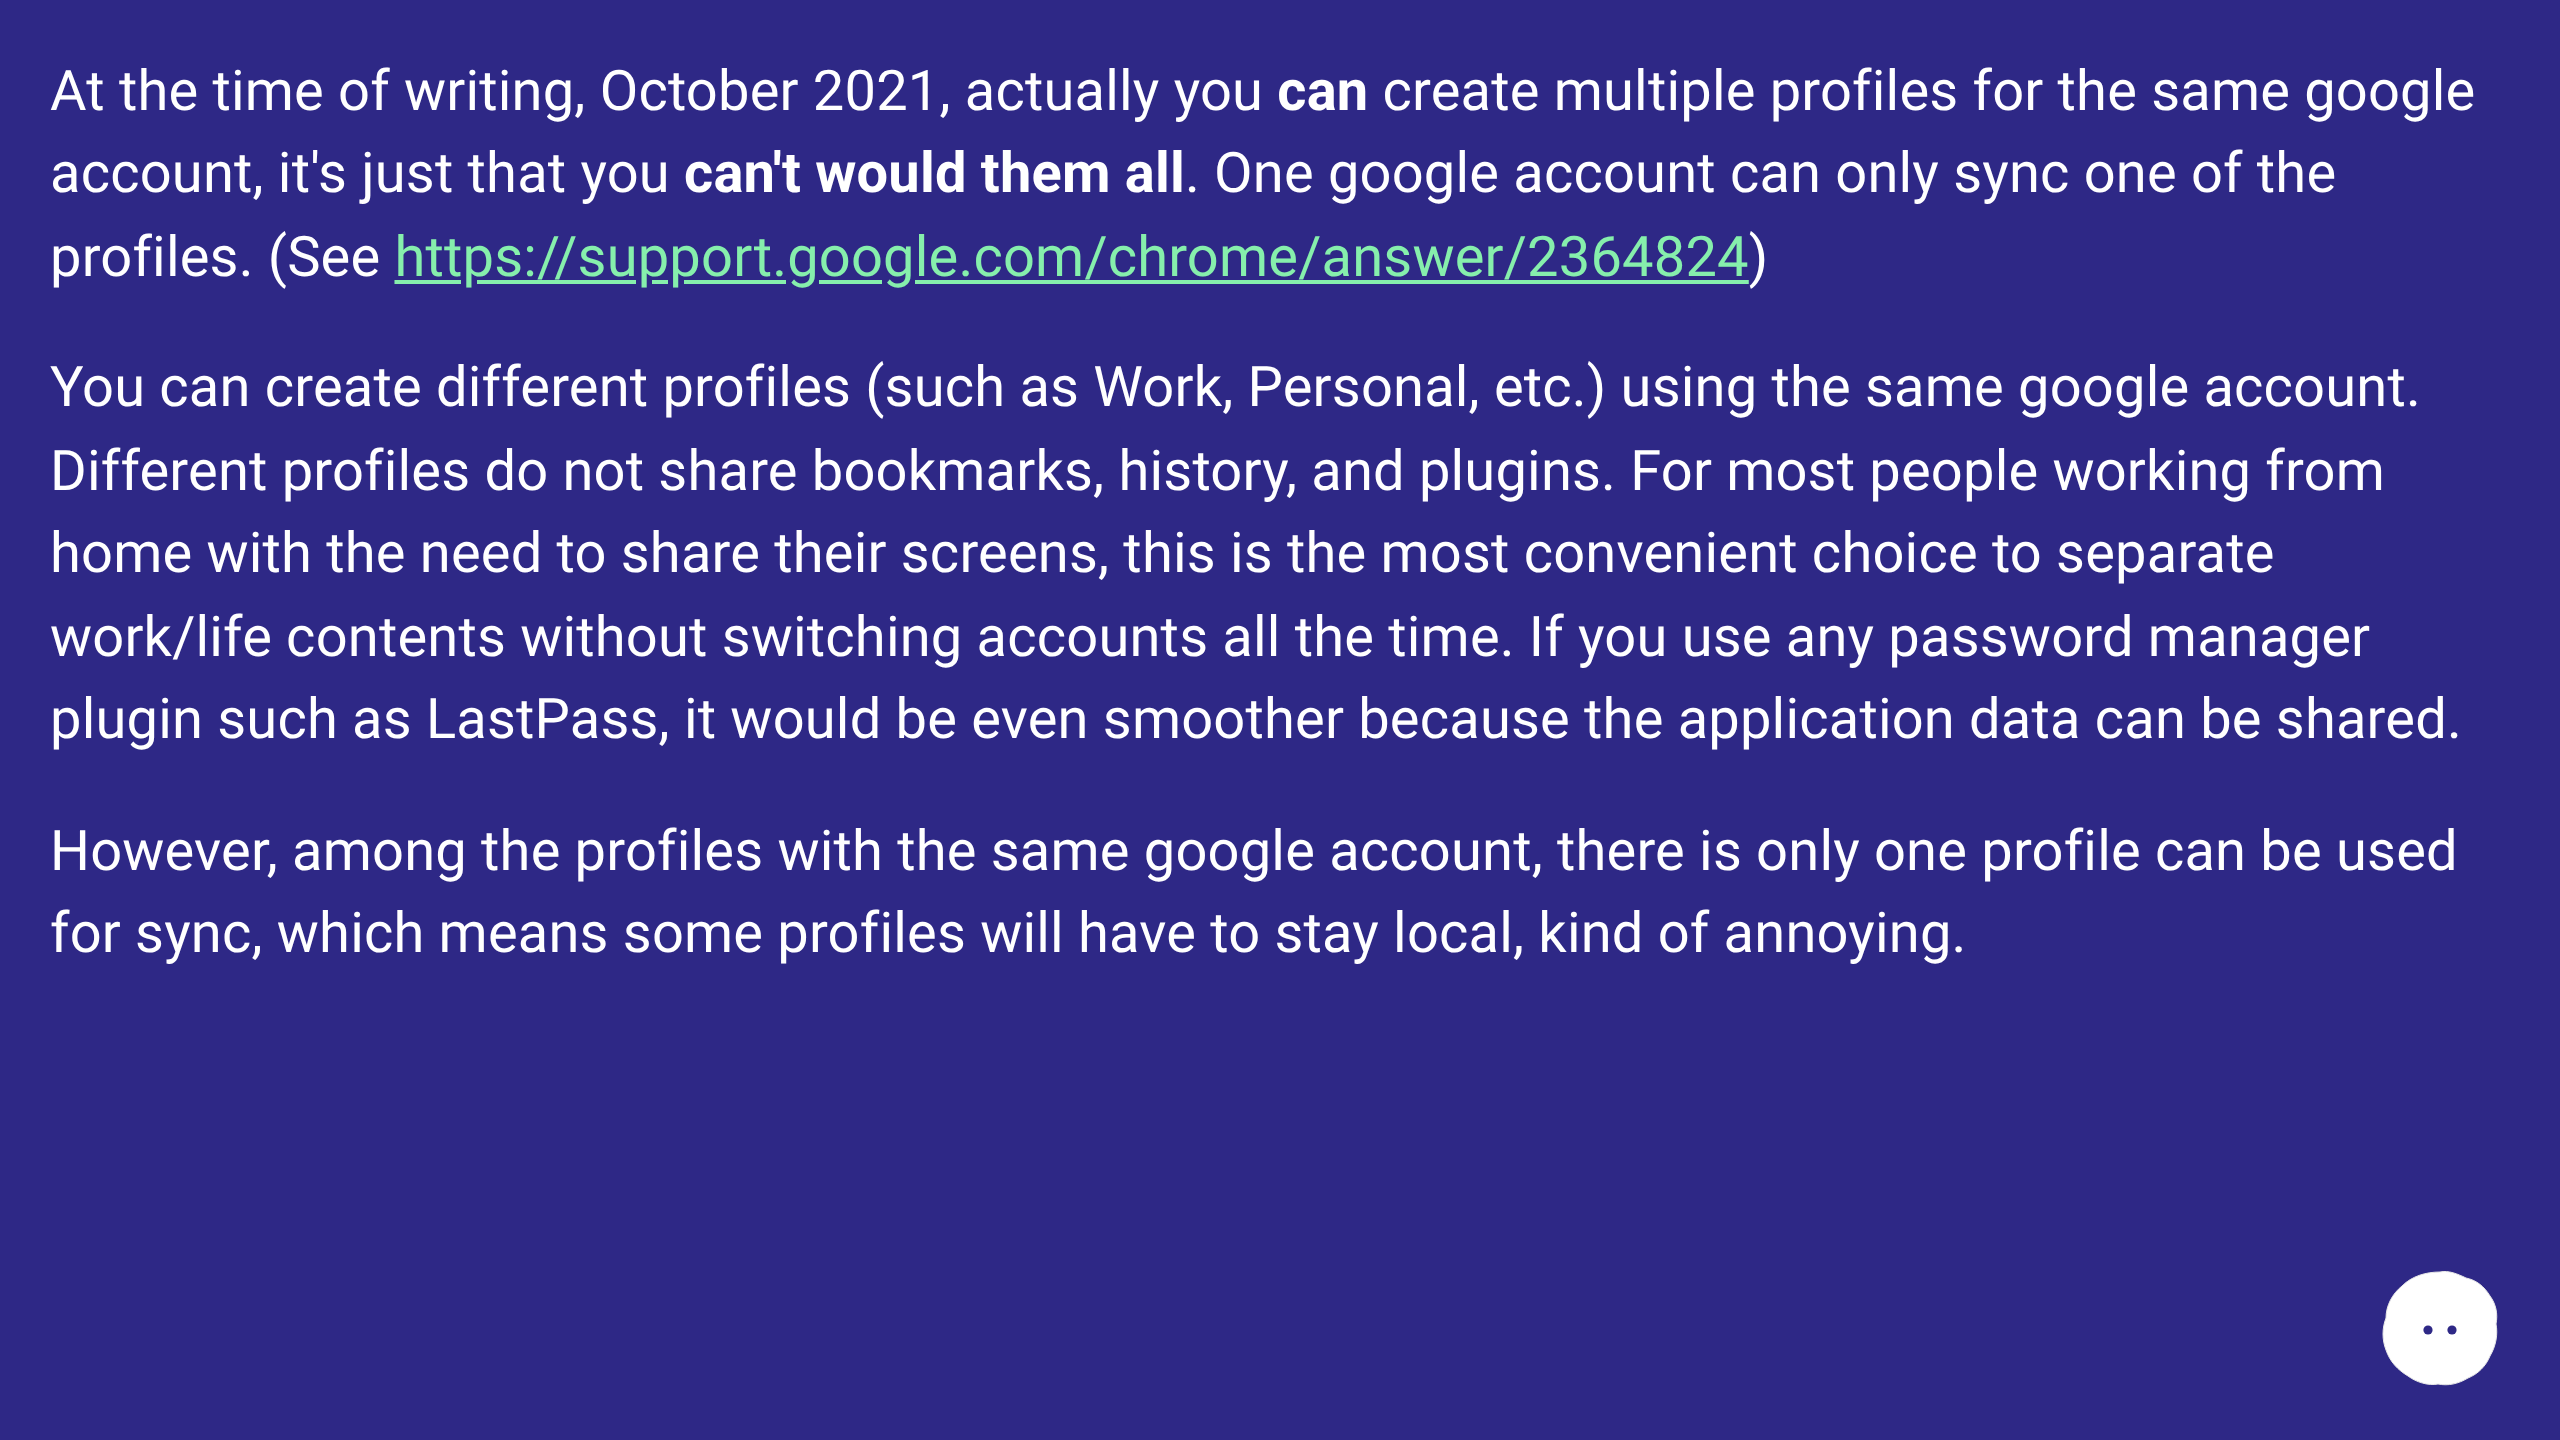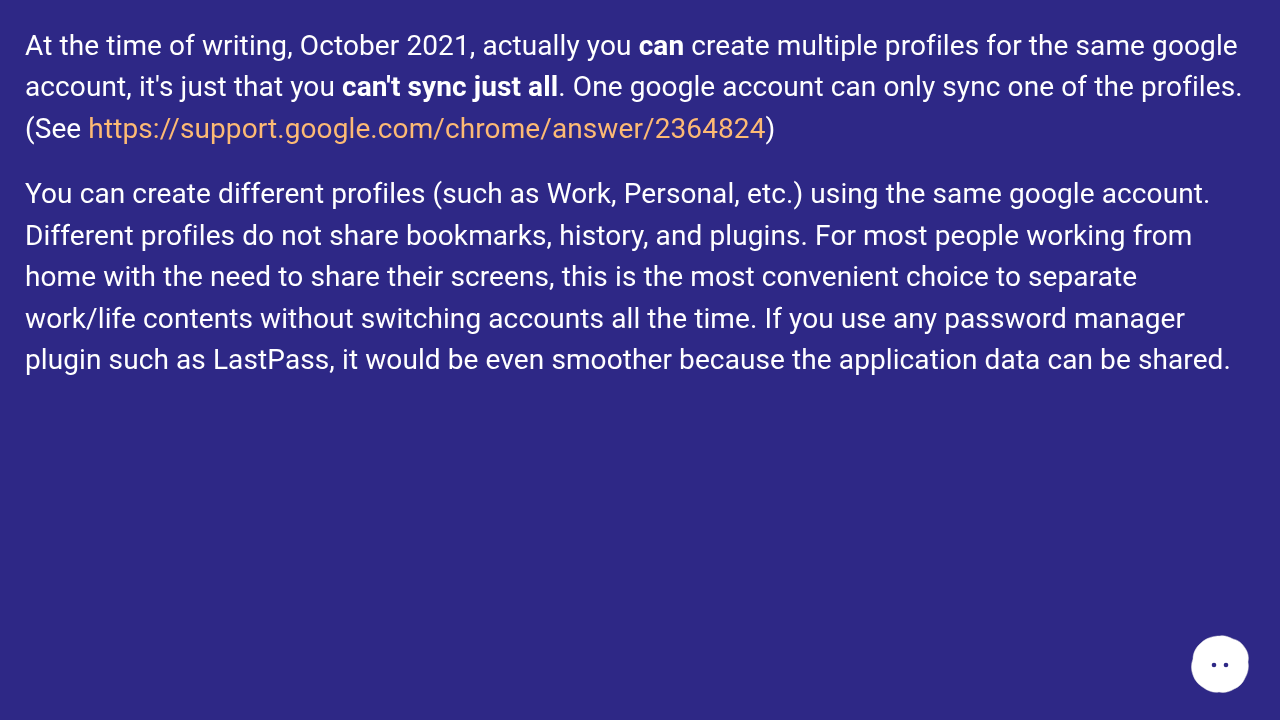--- a/index.html
+++ b/index.html
@@ -25,42 +25,44 @@
     .content p {
       margin-bottom: 24px;
     }
     .content p:last-child {
       margin-bottom: 0;
     }
     .bold {
       font-weight: 700;
     }
     .link {
-      color: #fdba74;
+      text-decoration: underline;
+      color: #86efac;
     }
     .avatar {
       position: absolute;
       right: 28px;
       bottom: 24px;
       width: 64px;
       height: 64px;
     }
     .avatar svg {
       width: 100%;
       height: 100%;
     }
   </style>
 </head>
 <body>
 
 <div class="content">
   <p>
-    <span>At the time of writing, October 2021, actually you </span><span class="bold">can</span><span> create multiple profiles for the same google account, it's just that you </span><span class="bold">can't sync just all</span><span>. One google account can only sync one of the profiles. (See </span><span class="link">https://support.google.com/chrome/answer/2364824</span><span>)</span>
+    <span>At the time of writing, October 2021, actually you </span><span class="bold">can</span><span> create multiple profiles for the same google account, it's just that you </span><span class="bold">can't would them all</span><span>. One google account can only sync one of the profiles. (See </span><span class="link">https://support.google.com/chrome/answer/2364824</span><span>)</span>
   </p>
   <p>You can create different profiles (such as Work, Personal, etc.) using the same google account. Different profiles do not share bookmarks, history, and plugins. For most people working from home with the need to share their screens, this is the most convenient choice to separate work/life contents without switching accounts all the time. If you use any password manager plugin such as LastPass, it would be even smoother because the application data can be shared.</p>
+  <p>However, among the profiles with the same google account, there is only one profile can be used for sync, which means some profiles will have to stay local, kind of annoying.</p>
 </div>
 
 <div class="avatar">
   <svg viewBox="0 0 64 64">
     <path d="M32 4 
              C36 3, 41 5, 45 7
              C50 8, 54 11, 57 16
              C60 20, 61 25, 60 30
              C61 35, 60 41, 57 46
              C55 51, 51 55, 46 57

